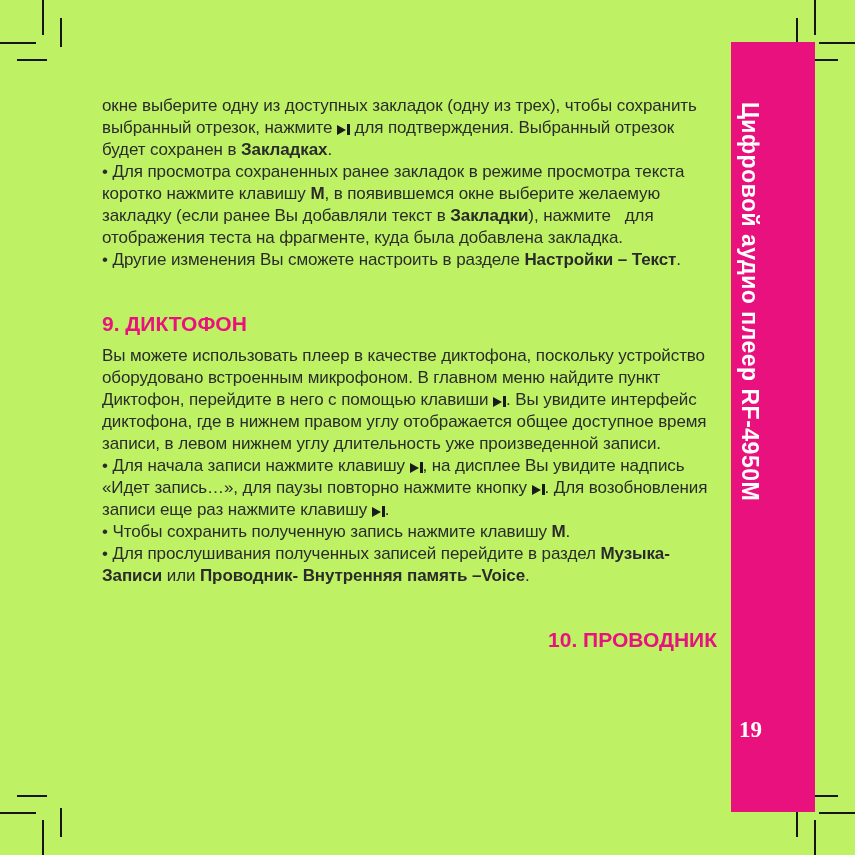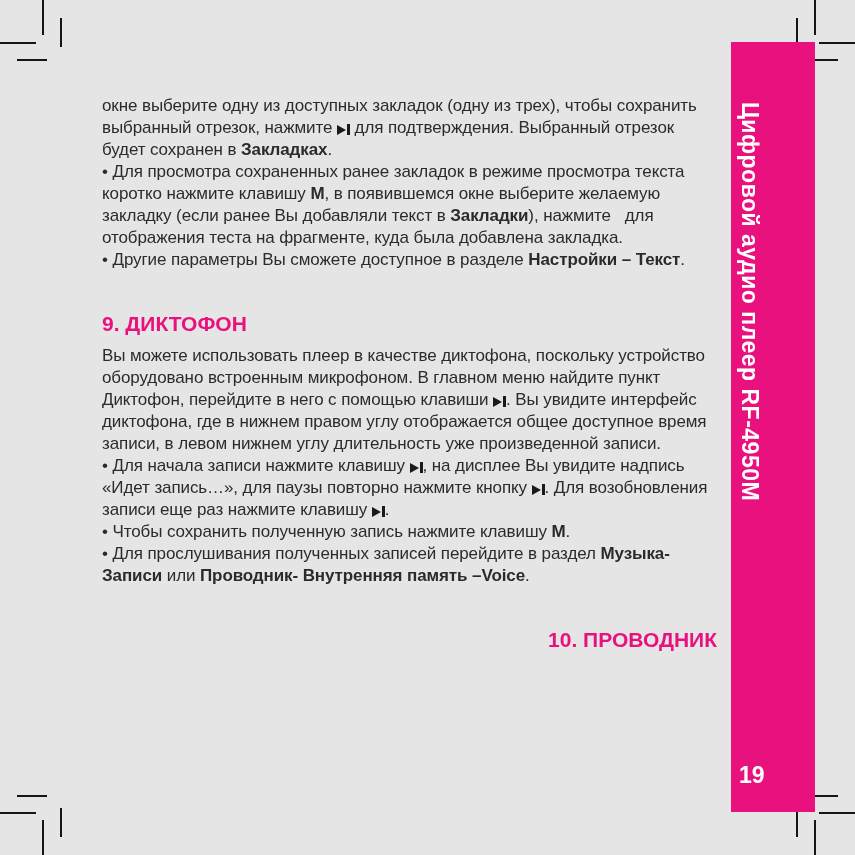--- a/index.html
+++ b/index.html
@@ -63,30 +63,31 @@
     writing-mode: vertical-rl;
     text-orientation: mixed;
     white-space: nowrap;
     color: #ffffff;
     font-size: 23px;
     font-weight: bold;
     letter-spacing: 0.5px;
   }
   .page-number {
     position: absolute;
-    left: 8px; top: 720px;
+    left: 8px; top: 675px;
     color: #ffffff;
     font-size: 23px;
     font-weight: bold;
+    font-family: Liberation Serif, serif;
   }
 </style>
 </head>
 <body>
 
-<div class="page" style="background: #e5e5e5;">
+<div class="page" style="background: #bef264;">
 
   <div class="cm" style="left: 42px; top: 0px; width: 2px; height: 35px; background: rgb(22, 22, 22);"></div>
   <div class="cm" style="left: 0px; top: 42px; width: 36px; height: 2px; background: rgb(22, 22, 22);"></div>
   <div class="cm" style="left: 60px; top: 18px; width: 2px; height: 29px; background: rgb(22, 22, 22);"></div>
   <div class="cm" style="left: 17px; top: 59px; width: 30px; height: 2px; background: rgb(22, 22, 22);"></div>
 
   <div class="cm" style="left: 814px; top: 0px; width: 2px; height: 35px; background: rgb(22, 22, 22);"></div>
   <div class="cm" style="left: 819px; top: 42px; width: 36px; height: 2px; background: rgb(22, 22, 22);"></div>
   <div class="cm" style="left: 796px; top: 18px; width: 2px; height: 29px; background: rgb(22, 22, 22);"></div>
   <div class="cm" style="left: 808px; top: 59px; width: 30px; height: 2px; background: rgb(22, 22, 22);"></div>
@@ -97,21 +98,21 @@
   <div class="cm" style="left: 17px; top: 795px; width: 30px; height: 2px; background: rgb(22, 22, 22);"></div>
 
   <div class="cm" style="left: 814px; top: 820px; width: 2px; height: 35px; background: rgb(22, 22, 22);"></div>
   <div class="cm" style="left: 819px; top: 812px; width: 36px; height: 2px; background: rgb(22, 22, 22);"></div>
   <div class="cm" style="left: 796px; top: 808px; width: 2px; height: 29px; background: rgb(22, 22, 22);"></div>
   <div class="cm" style="left: 808px; top: 795px; width: 30px; height: 2px; background: rgb(22, 22, 22);"></div>
 
   <div class="text-column" style="color: rgb(43, 43, 43);">
       <p><span>окне выберите одну из доступных закладок (одну из трех), чтобы сохранить выбранный отрезок, нажмите </span><span class="pp-icon"><i class="tri"></i><i class="bar"></i></span><span> для подтверждения. Выбранный отрезок будет сохранен в </span><span class="b">Закладках</span><span>.</span></p>
       <p><span>• Для просмотра сохраненных ранее закладок в режиме просмотра текста коротко нажмите клавишу </span><span class="b">М</span><span>, в появившемся окне выберите желаемую закладку (если ранее Вы добавляли текст в </span><span class="b">Закладки</span><span>), нажмите&nbsp;&nbsp; для отображения теста на фрагменте, куда была добавлена закладка.</span></p>
-      <p><span>• Другие параметры Вы сможете доступное в разделе </span><span class="b">Настройки – Текст</span><span>.</span></p>
+      <p><span>• Другие изменения Вы сможете настроить в разделе </span><span class="b">Настройки – Текст</span><span>.</span></p>
       <h2 class="sec" style="color: rgb(232, 17, 126);">9. ДИКТОФОН</h2>
       <p><span>Вы можете использовать плеер в качестве диктофона, поскольку устройство оборудовано встроенным микрофоном. В главном меню найдите пункт Диктофон, перейдите в него с помощью клавиши </span><span class="pp-icon"><i class="tri"></i><i class="bar"></i></span><span>. Вы увидите интерфейс диктофона, где в нижнем правом углу отображается общее доступное время записи, в левом нижнем углу длительность уже произведенной записи.</span></p>
       <p><span>• Для начала записи нажмите клавишу </span><span class="pp-icon"><i class="tri"></i><i class="bar"></i></span><span>, на дисплее Вы увидите надпись «Идет запись…», для паузы повторно нажмите кнопку </span><span class="pp-icon"><i class="tri"></i><i class="bar"></i></span><span>. Для возобновления записи еще раз нажмите клавишу </span><span class="pp-icon"><i class="tri"></i><i class="bar"></i></span><span>.</span></p>
       <p><span>• Чтобы сохранить полученную запись нажмите клавишу </span><span class="b">М</span><span>.</span></p>
       <p><span>• Для прослушивания полученных записей перейдите в раздел </span><span class="b">Музыка-Записи</span><span> или </span><span class="b">Проводник- Внутренняя память –Voice</span><span>.</span></p>
       <h2 class="sec" style="color: rgb(232, 17, 126); text-align: right;">10. ПРОВОДНИК</h2>
     </div>
 
   <div class="sidebar" style="background: rgb(232, 17, 126);">
     <div class="sidebar-title" style="color: rgb(255, 255, 255);">Цифровой аудио плеер RF-4950M</div>

